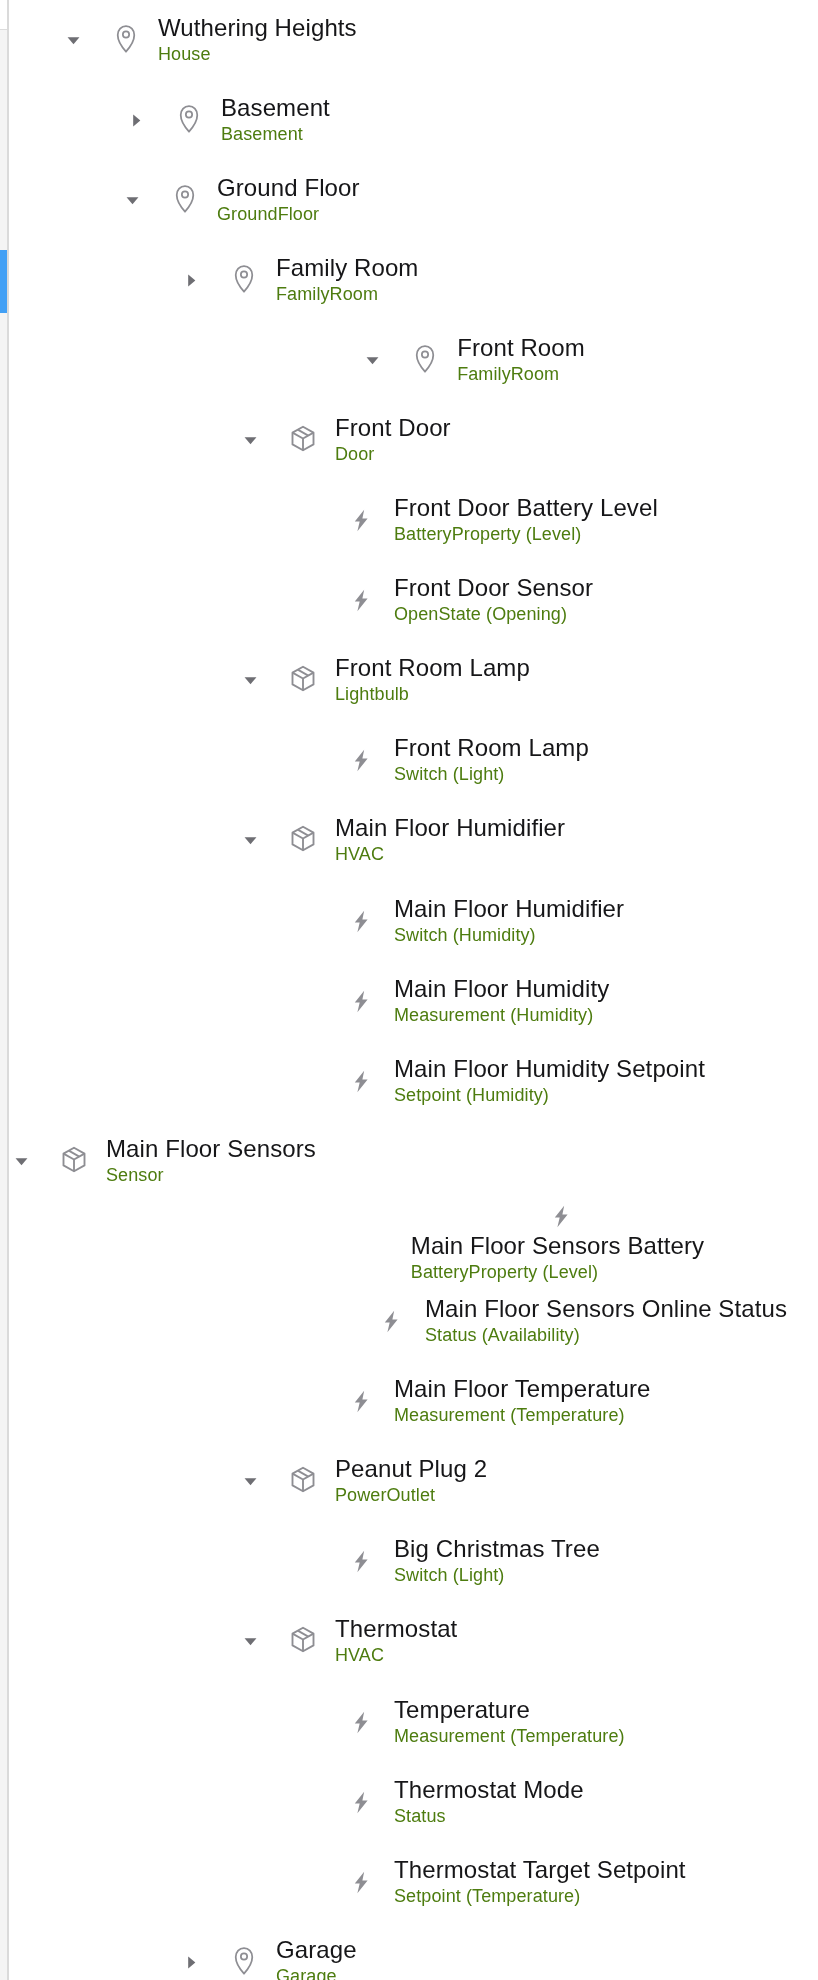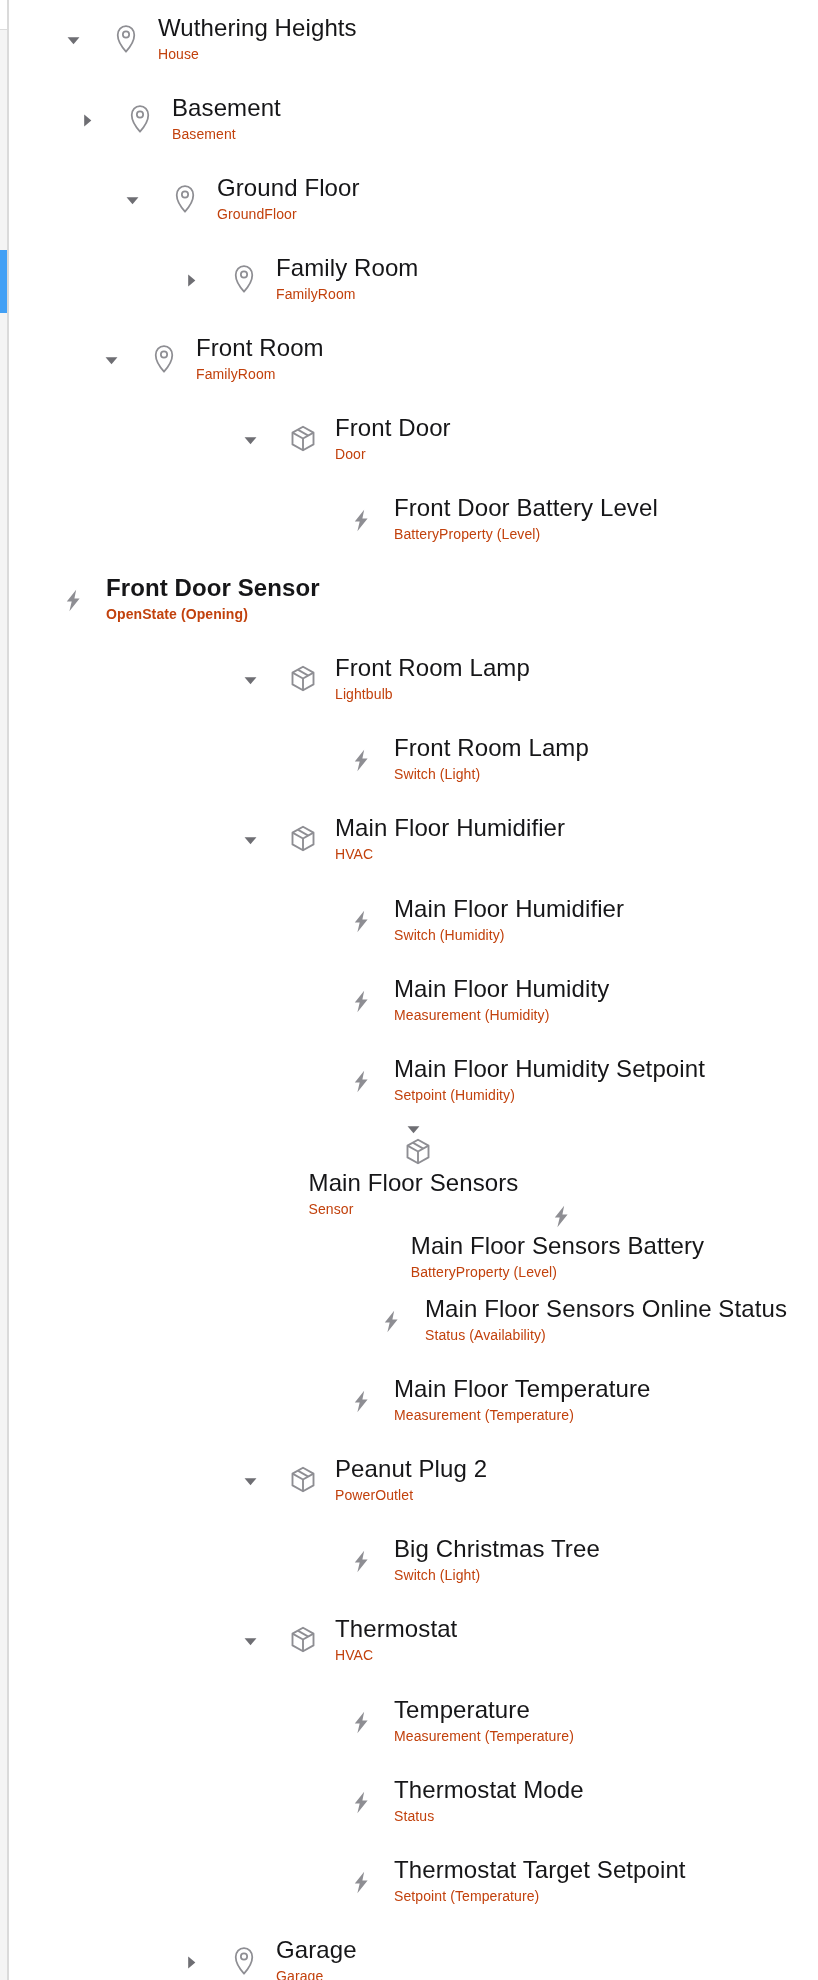--- a/index.html
+++ b/index.html
@@ -43,21 +43,21 @@
   }
   .nodeicon svg{display:none;}
   .row.location .ic-pin{display:block;}
   .row.equipment .ic-cube{display:block;}
   .row.point .ic-bolt{display:block;top:2px;position:relative;}
   .texts{display:flex;flex-direction:column;min-width:0;}
   .title{
     font-size:24px;line-height:28px;color:#161618;letter-spacing:.1px;white-space:nowrap;
   }
   .sub{
-    font-size:14px;line-height:25px;color:#c2410c;letter-spacing:.1px;white-space:nowrap;
+    font-size:18px;line-height:25px;color:#4d7c0f;letter-spacing:.1px;white-space:nowrap;
   }
 </style>
 </head>
 <body>
 
 <div class="rail">
   <div class="rail-top"></div>
 </div>
 <div class="rail-indicator" style="background: rgb(66, 160, 245);"></div>
 
@@ -74,21 +74,21 @@
         <path d="M12 25.2 C10.2 23.2 4.9 17 4.9 11 C4.9 6.6 8 3.3 12 3.3 C16 3.3 19.1 6.6 19.1 11 C19.1 17 13.8 23.2 12 25.2 Z"></path>
         <circle cx="12" cy="10.6" r="2.7"></circle>
       </svg>
 
     </span>
     <span class="texts">
       <span class="title">Wuthering Heights</span>
       <span class="sub">House</span>
     </span>
   </div>
-    <div class="row location collapsed" style="padding-left: 66px;">
+    <div class="row location collapsed" style="padding-left: 115px;">
     <span class="toggle">
 
       <svg class="tri-right" width="17" height="17" viewBox="0 0 16 16">
           <path d="M4.9 2.4 L11.6 8 L4.9 13.6 Z" fill="#6e6e73"></path>
         </svg>
     </span>
     <span class="nodeicon">
       <svg class="ic-pin" width="28" height="33" viewBox="0 0 24 28" fill="none" stroke="#8e8e93" stroke-width="1.5">
         <path d="M12 25.2 C10.2 23.2 4.9 17 4.9 11 C4.9 6.6 8 3.3 12 3.3 C16 3.3 19.1 6.6 19.1 11 C19.1 17 13.8 23.2 12 25.2 Z"></path>
         <circle cx="12" cy="10.6" r="2.7"></circle>
@@ -131,21 +131,21 @@
         <path d="M12 25.2 C10.2 23.2 4.9 17 4.9 11 C4.9 6.6 8 3.3 12 3.3 C16 3.3 19.1 6.6 19.1 11 C19.1 17 13.8 23.2 12 25.2 Z"></path>
         <circle cx="12" cy="10.6" r="2.7"></circle>
       </svg>
 
     </span>
     <span class="texts">
       <span class="title">Family Room</span>
       <span class="sub">FamilyRoom</span>
     </span>
   </div>
-    <div class="row location expanded" style="padding-left: 90px;">
+    <div class="row location expanded" style="padding-left: 118px; justify-content: center;">
     <span class="toggle">
       <svg class="tri-down" width="17" height="17" viewBox="0 0 16 16">
           <path d="M2.4 4.9 L13.6 4.9 L8 11.6 Z" fill="#6e6e73"></path>
         </svg>
 
     </span>
     <span class="nodeicon">
       <svg class="ic-pin" width="28" height="33" viewBox="0 0 24 28" fill="none" stroke="#8e8e93" stroke-width="1.5">
         <path d="M12 25.2 C10.2 23.2 4.9 17 4.9 11 C4.9 6.6 8 3.3 12 3.3 C16 3.3 19.1 6.6 19.1 11 C19.1 17 13.8 23.2 12 25.2 Z"></path>
         <circle cx="12" cy="10.6" r="2.7"></circle>
@@ -188,21 +188,21 @@
 
       <svg class="ic-bolt" width="25" height="31" viewBox="0 0 24 24">
         <path d="M13.6 1.6 L4.6 12.9 L9.3 12.9 L7.1 22.4 L16.9 10.1 L11.9 10.1 Z" fill="#8e8e93"></path>
       </svg>
     </span>
     <span class="texts">
       <span class="title">Front Door Battery Level</span>
       <span class="sub">BatteryProperty (Level)</span>
     </span>
   </div>
-    <div class="row point leaf" style=" font-weight: bold;">
+    <div class="row point leaf" style="padding-left: 288px;">
     <span class="toggle">
       
       
     </span>
     <span class="nodeicon">
 
       <svg class="ic-bolt" width="25" height="31" viewBox="0 0 24 24">
         <path d="M13.6 1.6 L4.6 12.9 L9.3 12.9 L7.1 22.4 L16.9 10.1 L11.9 10.1 Z" fill="#8e8e93"></path>
       </svg>
     </span>
@@ -312,21 +312,21 @@
 
       <svg class="ic-bolt" width="25" height="31" viewBox="0 0 24 24">
         <path d="M13.6 1.6 L4.6 12.9 L9.3 12.9 L7.1 22.4 L16.9 10.1 L11.9 10.1 Z" fill="#8e8e93"></path>
       </svg>
     </span>
     <span class="texts">
       <span class="title">Main Floor Humidity Setpoint</span>
       <span class="sub">Setpoint (Humidity)</span>
     </span>
   </div>
-    <div class="row equipment expanded" style=" flex-direction: column;">
+    <div class="row equipment expanded" style="">
     <span class="toggle">
       <svg class="tri-down" width="17" height="17" viewBox="0 0 16 16">
           <path d="M2.4 4.9 L13.6 4.9 L8 11.6 Z" fill="#6e6e73"></path>
         </svg>
 
     </span>
     <span class="nodeicon">
 
       <svg class="ic-cube" width="31" height="31" viewBox="0 0 24 24" fill="none" stroke="#8e8e93" stroke-width="1.5" stroke-linejoin="round">
         <path d="M12 2.6 L20.4 7.3 L20.4 16.7 L12 21.4 L3.6 16.7 L3.6 7.3 Z"></path>

